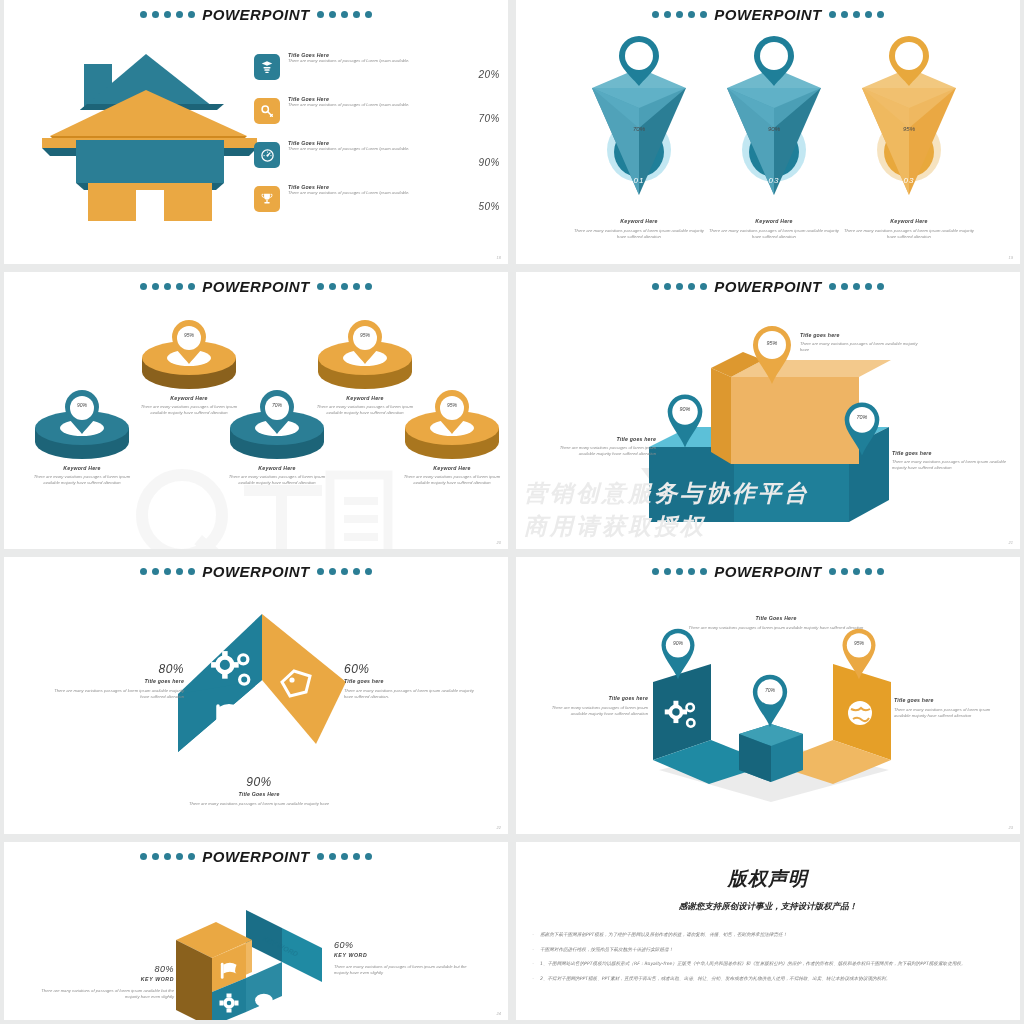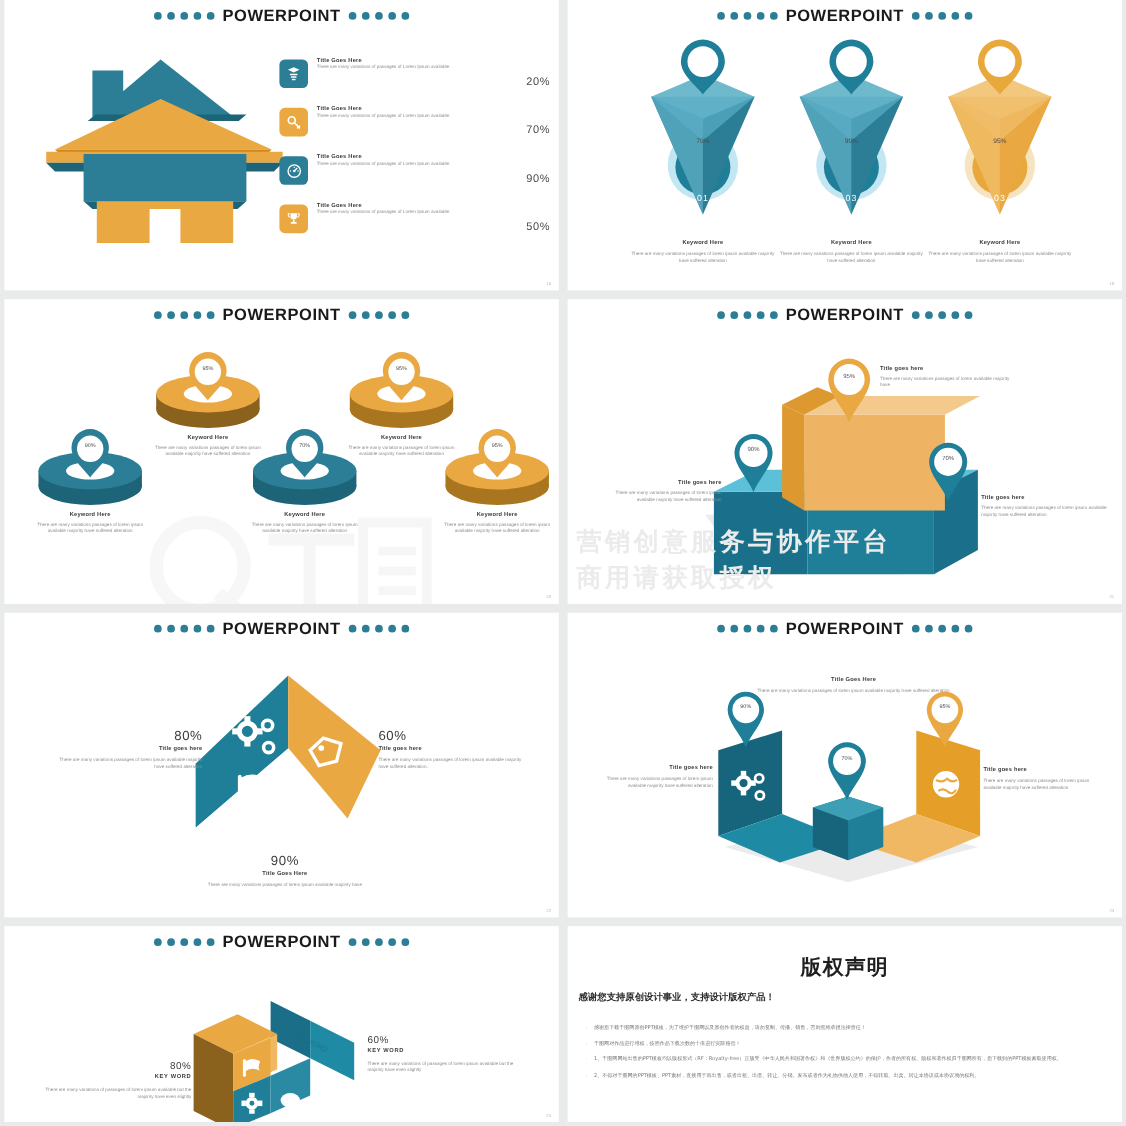--- a/index.html
+++ b/index.html
@@ -13,20 +13,21 @@
     position:relative;width:1024px;height:1024px;
     display:grid;
     grid-template-columns:512px 512px;
     grid-template-rows:268px 285px 285px 186px;
   }
   .slide{
     position:relative;
     background:#ffffff;
     margin:4px;
     overflow:hidden;
+    font-style:italic;
   }
   .slide.row1{margin-top:0;}
   
   .hdr{
     position:absolute;top:2px;left:0;right:0;
     display:flex;align-items:center;justify-content:center;gap:7px;
     height:24px;
   }
   .hdr .dots{display:flex;gap:5px;}
   .hdr .dot{width:7px;height:7px;border-radius:50%;background:#2b7e95;}
@@ -56,21 +57,21 @@
   .s2-col{position:absolute;top:30px;width:150px;}
   .s2-cap{position:absolute;top:190px;left:0;right:0;text-align:center;}
 
   
   .s3-unit{position:absolute;width:120px;}
   .s3-cap{text-align:center;margin-top:3px;}
 
   
   .cn-h1{font-size:19px;font-weight:bold;color:#1f1f1f;text-align:center;letter-spacing:1px;
         font-family:"DejaVu Sans",sans-serif;}
-  .cn-h2{font-size:8.5px;font-weight:bold;color:#2b2b2b;text-align:left;margin-top:9px;
+  .cn-h2{font-size:8.5px;font-weight:bold;color:#2b2b2b;text-align:center;margin-top:9px;
         font-family:"DejaVu Sans",sans-serif;}
   .cn-li{display:flex;font-size:4.6px;color:#777;line-height:1.65;margin-top:7px;
         font-family:"DejaVu Sans",sans-serif;}
   .cn-li .bl{flex:0 0 14px;text-align:center;color:#999;}
 
   
   .wm{position:absolute;pointer-events:none;}
   .wm-logo{left:130px;top:185px;width:260px;height:110px;opacity:.40;}
   .wm-cn{left:170px;top:190px;font-size:23px;color:#ebebeb;font-family:"DejaVu Sans",sans-serif;
          letter-spacing:3px;line-height:1.5;font-weight:bold;}

